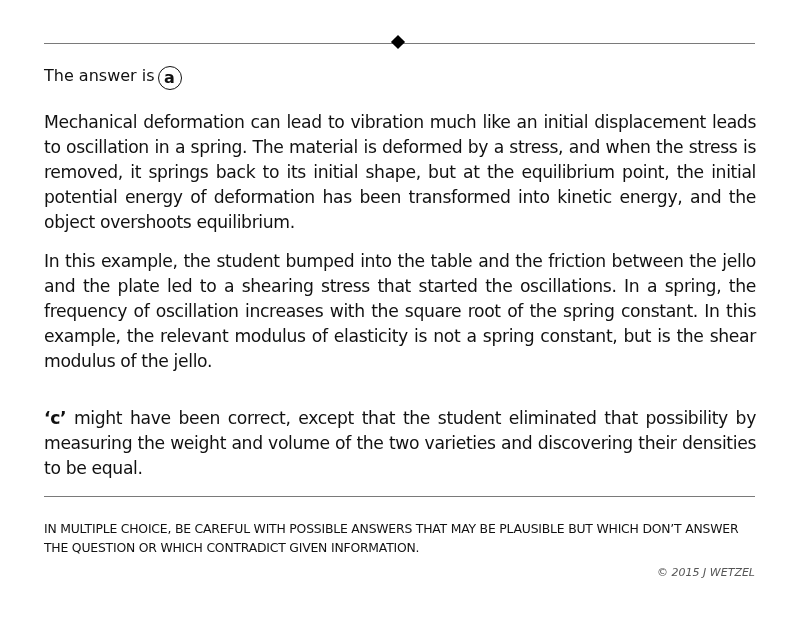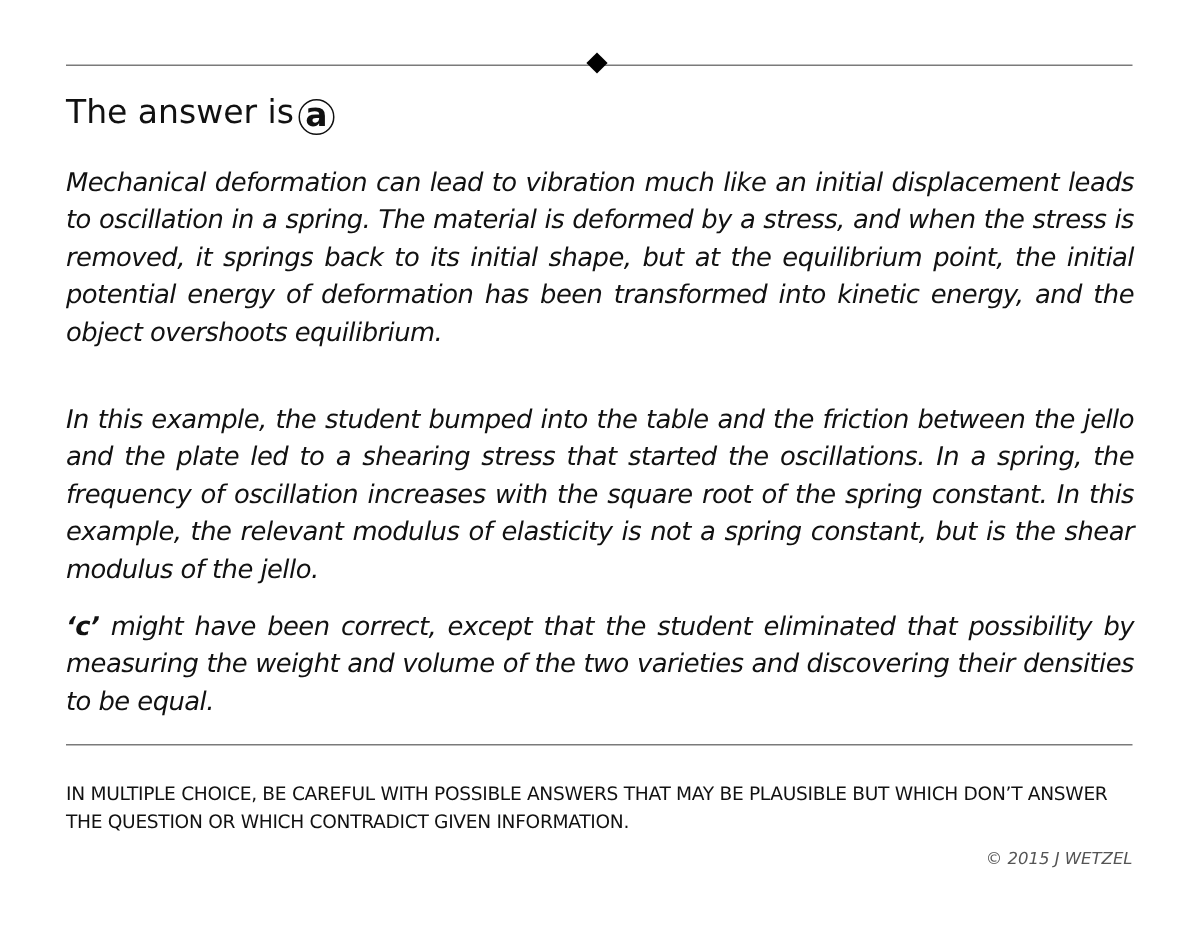--- a/index.html
+++ b/index.html
@@ -1,47 +1,47 @@
 <!DOCTYPE html>
 <html><head>
 <meta charset="utf-8">
 <style>
   html, body { margin: 0; padding: 0; background: #ffffff; }
   body { width: 800px; height: 617px; position: relative; overflow: hidden;
          font-family: "DejaVu Sans", sans-serif; color: #111; }
   .top-rule { position: absolute; left: 44px; top: 43px; width: 711px; height: 1px; background: #7a7a7a; }
   .diamond { position: absolute; left: 393px; top: 37px; width: 10px; height: 10px; background: #000;
              transform: rotate(45deg); }
-  .answer { position: absolute; left: 44px; top: 64px; font-size: 22px; line-height: 24px; white-space: nowrap; }
+  .answer { position: absolute; left: 44px; top: 64px; font-size: 16px; line-height: 24px; white-space: nowrap; }
   .circle { display: inline-block; width: 22px; height: 22px; border: 1px solid #111; border-radius: 50%;
             text-align: center; line-height: 21px; font-weight: bold; margin-left: 3px; vertical-align: -2px; }
   .para { position: absolute; left: 44px; width: 712px; font-size: 17.2px; line-height: 25px;
           text-align: justify; letter-spacing: -0.35px; }
-  .para p { margin: 0; font-style: italic; }
+  .para p { margin: 0; }
   .bold { font-weight: bold; }
   .bottom-rule { position: absolute; left: 44px; top: 496px; width: 711px; height: 1px; background: #7a7a7a; }
   .tip { position: absolute; left: 44px; top: 519px; width: 712px; font-size: 12.4px; line-height: 19px;
          letter-spacing: -0.2px; }
   .copyright { position: absolute; right: 45px; top: 566px; font-size: 11px; font-style: italic; color: #555; }
 </style>
 </head>
 <body>
 
 <div class="top-rule"></div>
 <div class="diamond"></div>
 
 <div class="answer">
   <span>The answer is</span><span class="circle">a</span>
 </div>
 
 <div class="para" style="top:110px;">
   <p>Mechanical deformation can lead to vibration much like an initial displacement leads to oscillation in a spring.  The material is deformed by a stress, and when the stress is removed, it springs back to its initial shape, but at the equilibrium point, the initial potential energy of deformation has been transformed into kinetic energy, and the object overshoots equilibrium.</p>
 </div>
 
-<div class="para" style="top:268px;">
+<div class="para" style="top:249px;">
   <p>In this example, the student bumped into the table and the friction between the jello and the plate led to a shearing stress that started the oscillations.  In a spring, the frequency of oscillation increases with the square root of the spring constant.  In this example, the relevant modulus of elasticity is not a spring constant, but is the shear modulus of the jello.</p>
 </div>
 
 <div class="para" style="top:406px;">
   <p><span class="bold">‘c’</span><span> might have been correct, except that the student eliminated that possibility by measuring the weight and volume of the two varieties and discovering their densities to be equal.</span></p>
 </div>
 
 <div class="bottom-rule"></div>
 
 <div class="tip">IN MULTIPLE CHOICE, BE CAREFUL WITH POSSIBLE ANSWERS THAT MAY BE PLAUSIBLE BUT WHICH DON’T ANSWER THE QUESTION OR WHICH CONTRADICT GIVEN INFORMATION.</div>

